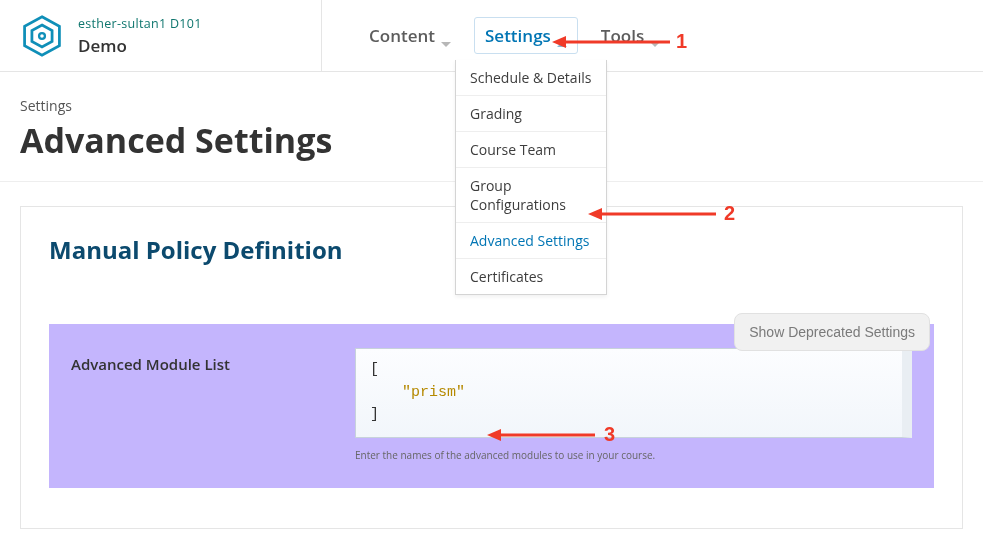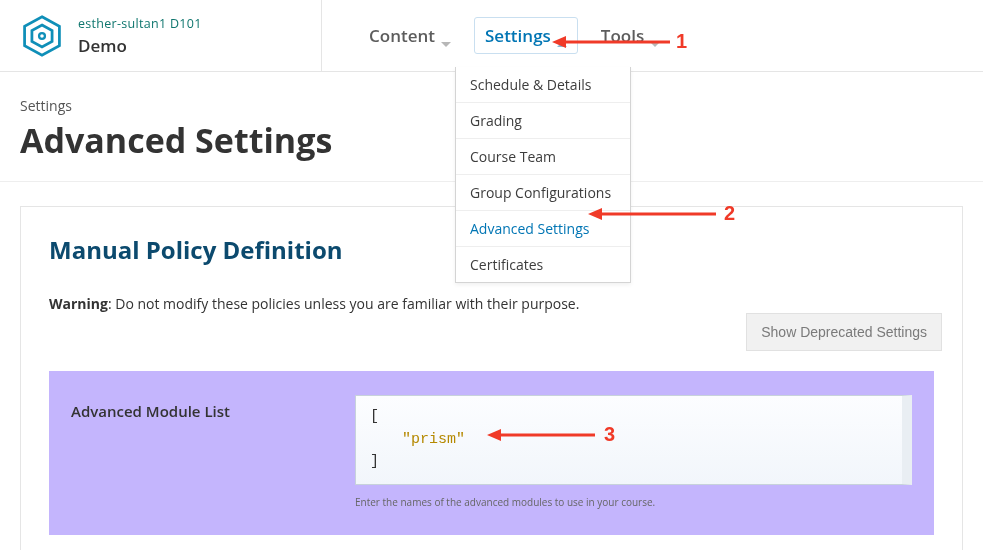--- a/index.html
+++ b/index.html
@@ -71,23 +71,23 @@
   .nav-item .caret, .nav-item .caret-up {
     width: 0; height: 0;
     border-left: 5px solid transparent;
     border-right: 5px solid transparent;
   }
   .nav-item .caret { border-top: 5px solid #b7b7b7; }
   .nav-item.active .caret-up { border-bottom: 5px solid #8bb7d3; }
 
   .dropdown {
     position: absolute;
-    top: 67px;
+    top: 60px;
     left: 455px;
-    width: 176px;
+    width: 152px;
     background: #fff;
     border: 1px solid #d4d4d4;
     border-top: none;
     box-shadow: 0 2px 4px rgba(0,0,0,0.06);
     z-index: 20;
   }
   .dropdown-item {
     padding: 8px 14px;
     font-size: 14px;
     color: #3d3d3d;
@@ -126,29 +126,29 @@
   }
   .warning-row {
     margin-top: 28px;
     font-size: 14px;
     color: #333;
   }
   .warning-row b { font-weight: 700; }
 
   .deprecated-btn {
     position: absolute;
-    right: 20px;
+    right: 32px;
     top: 106px;
     background: #f1f1f1;
     border: 1px solid #e1e1e1;
     color: #7a7a7a;
     font-size: 14px;
     padding: 10px 14px;
     cursor: pointer;
-    border-radius: 0;
+    border-radius: 8px;
   }
 
   .policy-row {
     margin-top: 58px;
     background: #c4b5fd;
     padding: 24px 22px 26px 22px;
     display: flex;
     gap: 30px;
     align-items: flex-start;
   }
@@ -235,23 +235,20 @@
   <div class="dropdown-item">Certificates</div>
 </div>
 
 <div class="page-head">
   <div class="eyebrow">Settings</div>
   <h1>Advanced Settings</h1>
 </div>
 
 <div class="panel">
   <h2>Manual Policy Definition</h2>
-  <div class="warning-row">
-    <b>Warning</b><span>: Do not modify these policies unless you are familiar with their purpose.</span>
-  </div>
   <button class="deprecated-btn">Show Deprecated Settings</button>
 
   <div class="policy-row">
     <div class="policy-label">Advanced Module List</div>
     <div class="policy-value">
       <div class="code-editor">
         <div><span class="code-bracket">[</span></div>
         <div><span class="code-indent"></span><span class="code-string">"prism"</span></div>
         <div><span class="code-bracket">]</span></div>
       </div>

